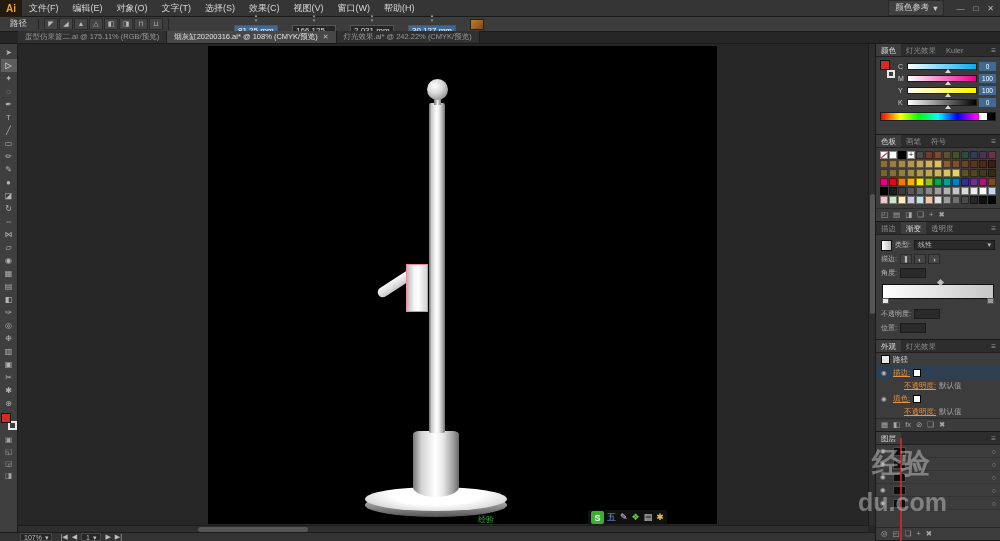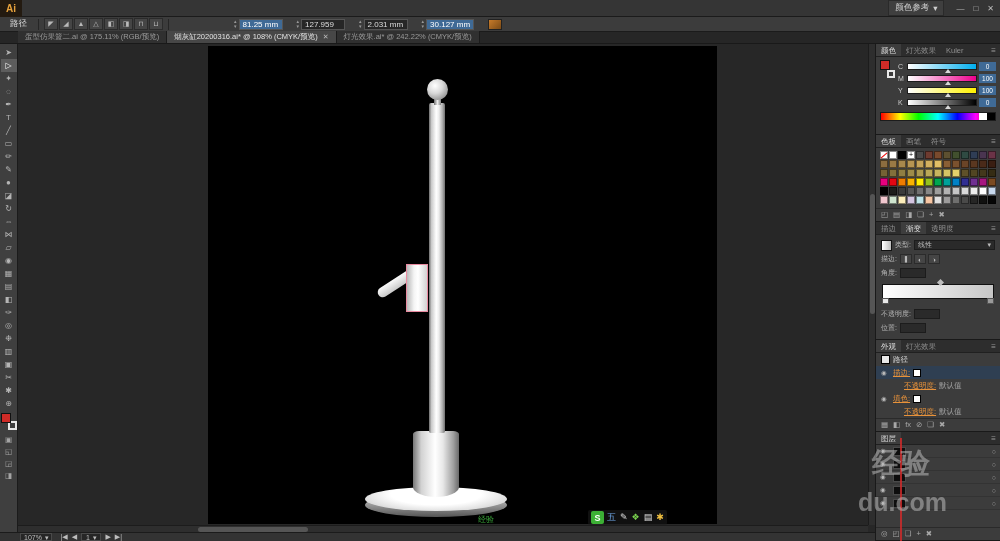--- a/index.html
+++ b/index.html
@@ -16,21 +16,21 @@
   .winctl{display:flex;gap:9px;color:#bdbdbd;font-size:8px;}
   .wc{cursor:default;}
 
   
   .controlbar{position:absolute;left:0;top:17px;width:1000px;height:15px;background:#3c3c3c;border-bottom:1px solid #1b1b1b;display:flex;align-items:center;padding:0 4px;}
   .ctx-label{color:#d8d8d8;font-size:8.5px;padding:0 6px;}
   .vsep{width:1px;height:11px;background:#262626;margin:0 5px;}
   .anchor-group{display:flex;gap:1px;}
   .mini-btn{width:14px;height:12px;background:#454545;border:1px solid #2b2b2b;color:#b9b9b9;font-size:7px;line-height:10px;padding:0;}
   .cb-fields{display:flex;gap:14px;margin-left:60px;}
-  .field-wrap{display:flex;align-items:center;gap:2px;}
+  .field-wrap{display:flex;align-items:center;gap:2px;flex-direction:column;}
   .stepper{display:flex;flex-direction:column;line-height:4px;font-size:5px;color:#9a9a9a;}
   .stepper i{font-style:normal;height:5px;}
   .field-value{min-width:44px;height:11px;background:#262626;border:1px solid #555;color:#ddd;font-size:8px;padding:0 3px;line-height:10px;}
   .field-wrap:nth-child(1) .field-value,.field-wrap:nth-child(4) .field-value{background:#3f6a96;color:#fff;}
   .style-chip{width:14px;height:11px;margin-left:14px;border:1px solid #222;background:linear-gradient(135deg,#c77b2a,#7a4a16);}
 
   
   .tabsbar{position:absolute;left:0;top:32px;width:1000px;height:12px;background:#262626;display:flex;align-items:flex-end;padding-left:18px;border-bottom:1px solid #191919;}
   .doc-tab{display:flex;align-items:center;gap:5px;height:12px;padding:0 7px;background:#303030;border-right:1px solid #1b1b1b;color:#9a9a9a;font-size:7.5px;white-space:nowrap;}
   .doc-tab.active{background:#474747;color:#e2e2e2;}
@@ -142,20 +142,32 @@
   .wm-t1{position:absolute;left:872px;top:444px;font-size:29px;font-weight:bold;color:rgba(185,185,185,.55);}
   .wm-t2{position:absolute;left:858px;top:488px;font-size:25px;font-weight:bold;color:rgba(185,185,185,.55);}
 </style>
 </head>
 <body>
 
 <div id="app">
 
   <div class="menubar">
     <div class="ai-logo">Ai</div>
+    <div class="menus">
+
+    <div class="menu-item">文件(F)</div>
+        <div class="menu-item">编辑(E)</div>
+        <div class="menu-item">对象(O)</div>
+        <div class="menu-item">文字(T)</div>
+        <div class="menu-item">选择(S)</div>
+        <div class="menu-item">效果(C)</div>
+        <div class="menu-item">视图(V)</div>
+        <div class="menu-item">窗口(W)</div>
+        <div class="menu-item">帮助(H)</div>
+      </div>
     <div class="mb-right">
       <div class="workspace">
         <span>颜色参考</span>
         <span>▾</span>
       </div>
       <div class="winctl">
         <span class="wc">—</span>
         <span class="wc">□</span>
         <span class="wc">✕</span>
       </div>
@@ -184,21 +196,21 @@
             <i>▴</i>
             <i>▾</i>
           </span>
         <span class="field-value">81.25 mm</span>
       </div>
         <div class="field-wrap">
         <span class="stepper">
             <i>▴</i>
             <i>▾</i>
           </span>
-        <span class="field-value">127.959</span>
+        <span class="field-value">166.125</span>
       </div>
         <div class="field-wrap">
         <span class="stepper">
             <i>▴</i>
             <i>▾</i>
           </span>
         <span class="field-value">2.031 mm</span>
       </div>
         <div class="field-wrap">
         <span class="stepper">

